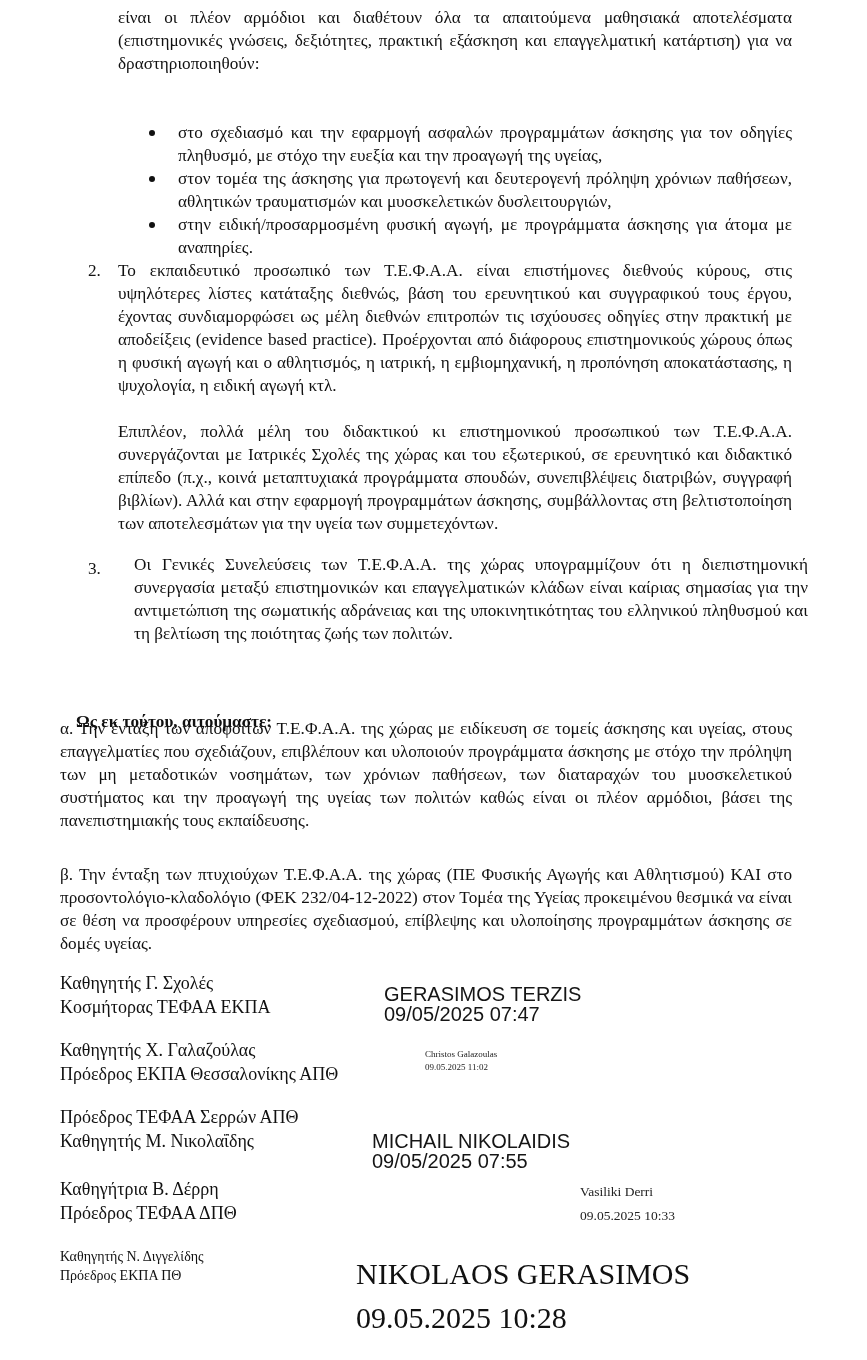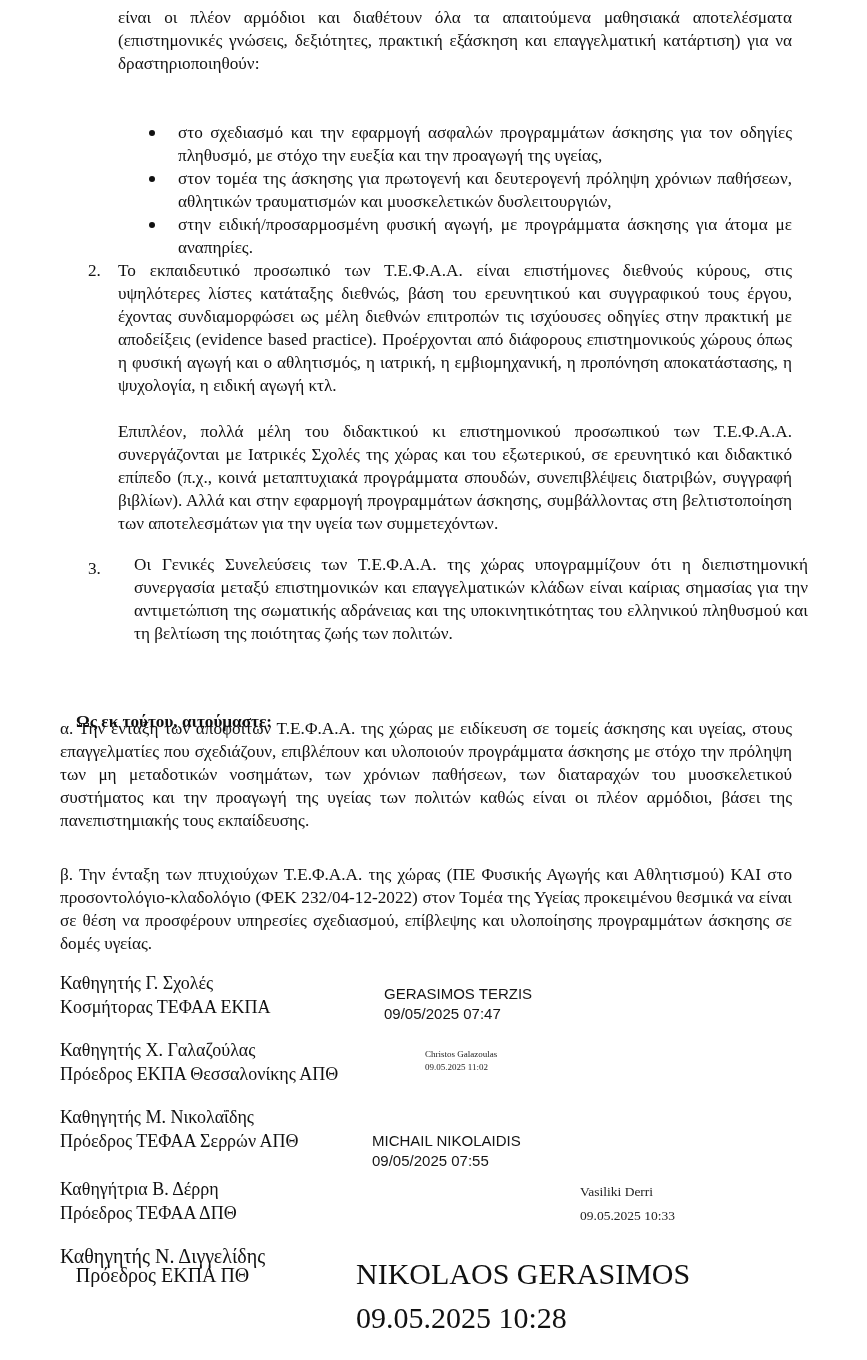--- a/index.html
+++ b/index.html
@@ -10,25 +10,25 @@
   .cont { left:118px; top:6px; width:674px; }
   .bullets { left:118px; top:121px; width:674px; margin:0; padding:0; list-style:none; }
   .bullets li { position:relative; padding-left:60px; }
   .bullets li .dot { position:absolute; left:30px; top:0; width:10px; height:23px; }
   .bullets li .dot::before { content:""; position:absolute; left:1px; top:9px; width:6px; height:6px; border-radius:50%; background:#111; }
   .num { position:absolute; left:88px; }
   .item { left:118px; width:674px; }
   .req-head { left:60px; top:694px; font-weight:bold; }
   .req { left:60px; width:732px; }
   .sig-name { position:absolute; left:60px; font-family:"Liberation Serif", serif; font-size:18px; line-height:24px; }
-  .stamp-sans { position:absolute; font-family:"Liberation Sans", sans-serif; font-size:15px; line-height:20px; color:#151515; }
+  .stamp-sans { position:absolute; font-family:"Liberation Sans", sans-serif; font-size:20px; line-height:20px; color:#151515; }
   .stamp-small { position:absolute; font-family:"Liberation Serif", serif; font-size:9px; line-height:13px; color:#222;margin-left:36px; }
   .stamp-mid { position:absolute; font-family:"Liberation Serif", serif; font-size:13.5px; line-height:20px; color:#222; }
   .stamp-big { position:absolute; font-family:"Liberation Serif", serif; font-size:30px; line-height:44px; color:#111; }
-  .sig-small { font-size:20px; line-height:19px;text-align:center; }
+  .sig-small { font-size:14px; line-height:19px; }
 </style>
 </head>
 <body>
 
 <div class="page">
 
   <p class="block cont just" style="margin:0">είναι οι πλέον αρμόδιοι και διαθέτουν όλα τα απαιτούμενα μαθησιακά αποτελέσματα (επιστημονικές γνώσεις, δεξιότητες, πρακτική εξάσκηση και επαγγελματική κατάρτιση) για να δραστηριοποιηθούν:</p>
 
   <ul class="block bullets just">
     <li><span class="dot"></span><span>στο σχεδιασμό και την εφαρμογή ασφαλών προγραμμάτων άσκησης για τον οδηγίες πληθυσμό, με στόχο την ευεξία και την προαγωγή της υγείας,</span></li>
@@ -59,22 +59,22 @@
   <div class="sig-name" style="top:1038px">
     <div>Καθηγητής Χ. Γαλαζούλας</div>
     <div>Πρόεδρος ΕΚΠΑ Θεσσαλονίκης ΑΠΘ</div>
   </div>
   <div class="stamp-small" style="left:389px;top:1048px">
     <div>Christos Galazoulas</div>
     <div>09.05.2025 11:02</div>
   </div>
 
   <div class="sig-name" style="top:1105px">
+    <div>Πρόεδρος ΤΕΦΑΑ Σερρών ΑΠΘ</div>
     <div>Καθηγητής Μ. Νικολαΐδης</div>
-    <div>Πρόεδρος ΤΕΦΑΑ Σερρών ΑΠΘ</div>
   </div>
   <div class="stamp-sans" style="left:372px;top:1131px">
     <div>MICHAIL NIKOLAIDIS</div>
     <div>09/05/2025 07:55</div>
   </div>
 
   <div class="sig-name" style="top:1177px">
     <div>Καθηγήτρια Β. Δέρρη</div>
     <div>Πρόεδρος ΤΕΦΑΑ ΔΠΘ</div>
   </div>

